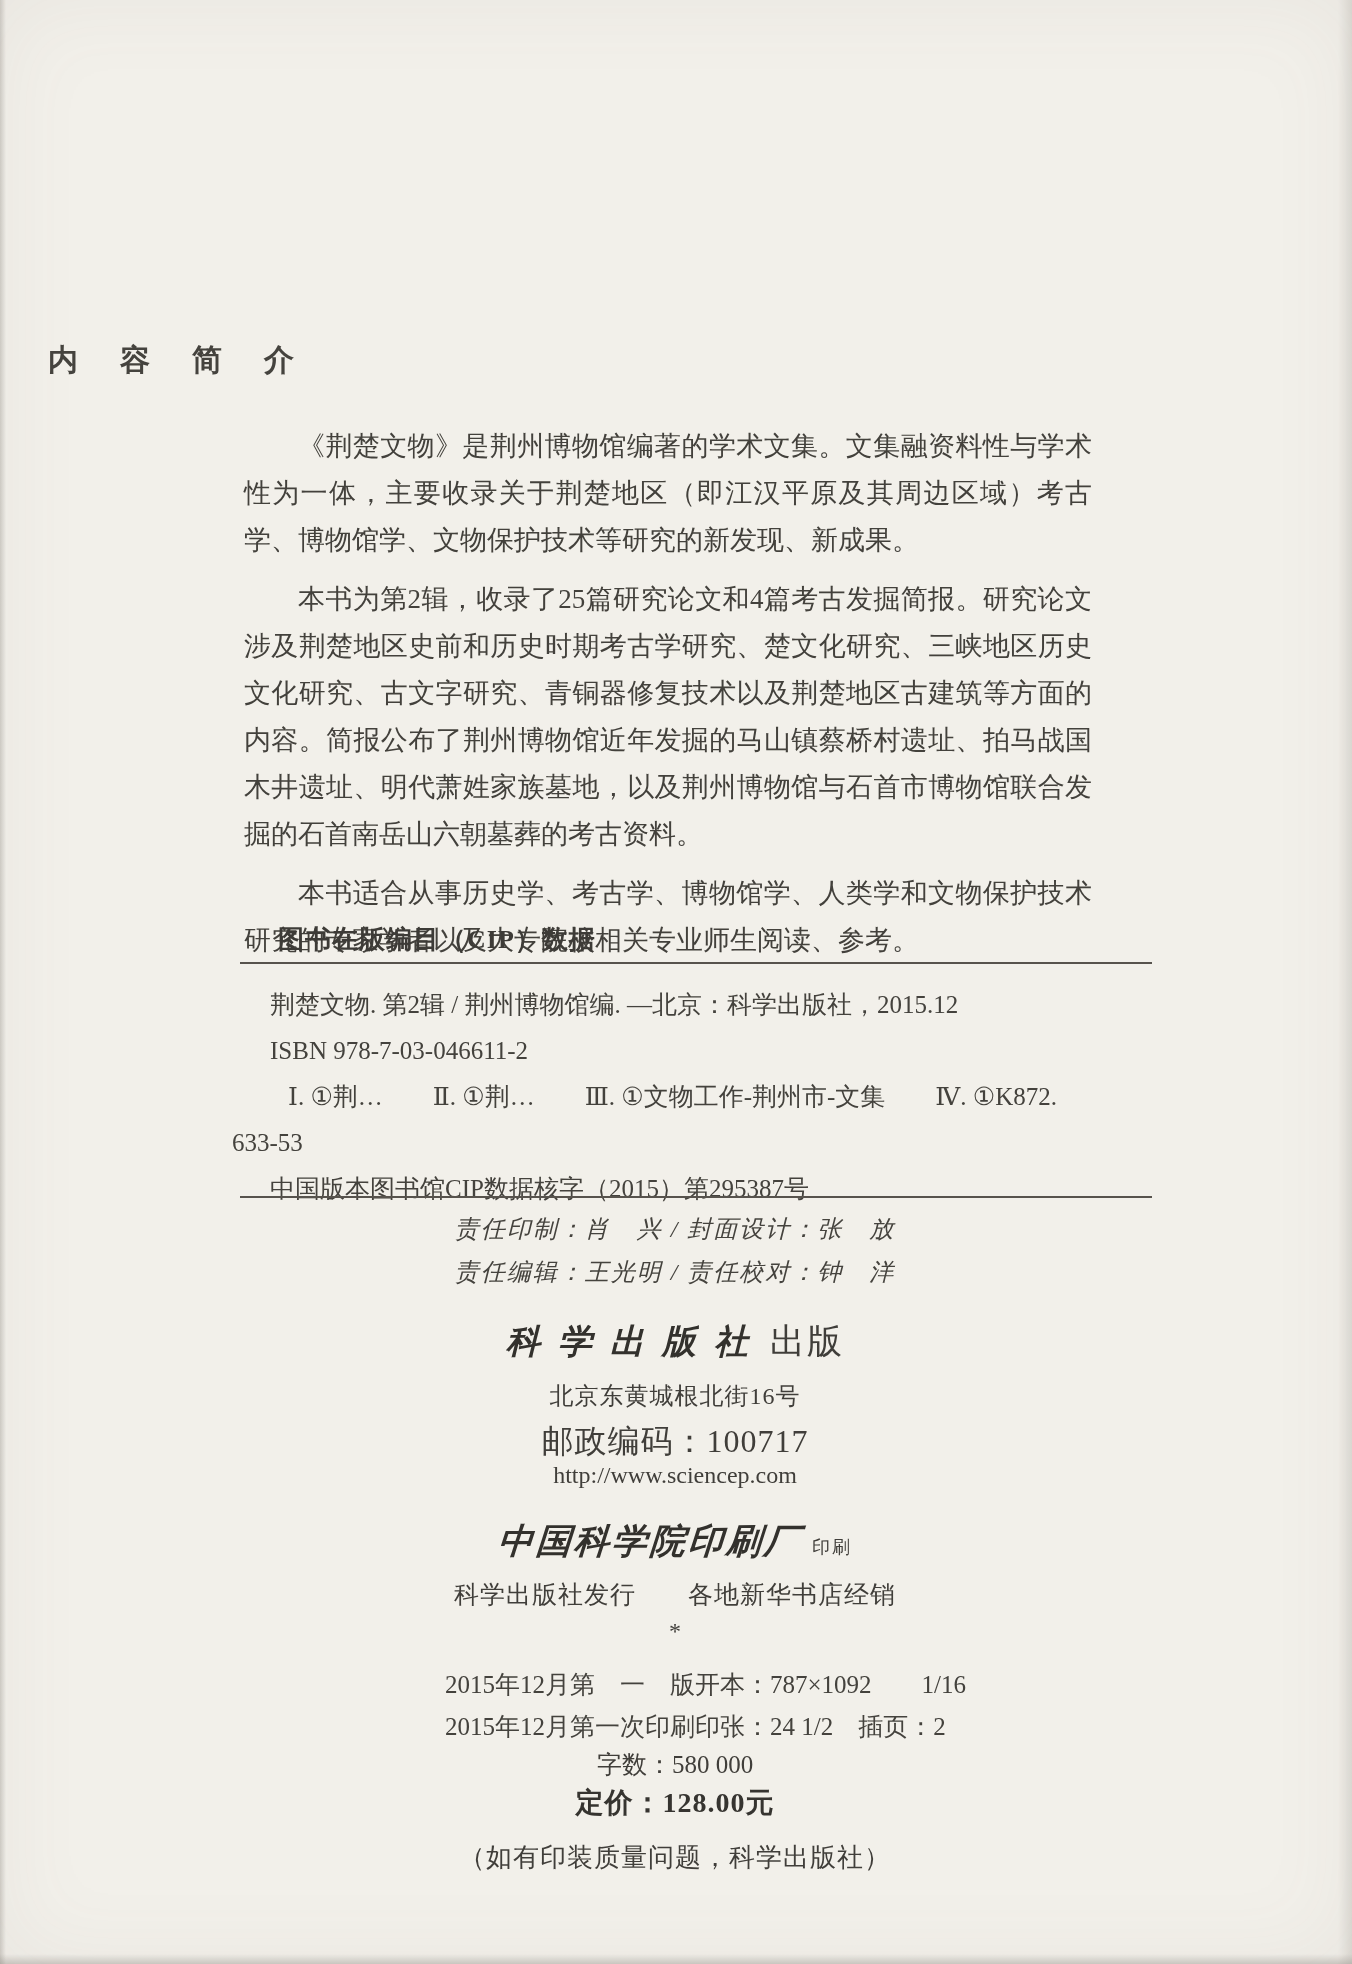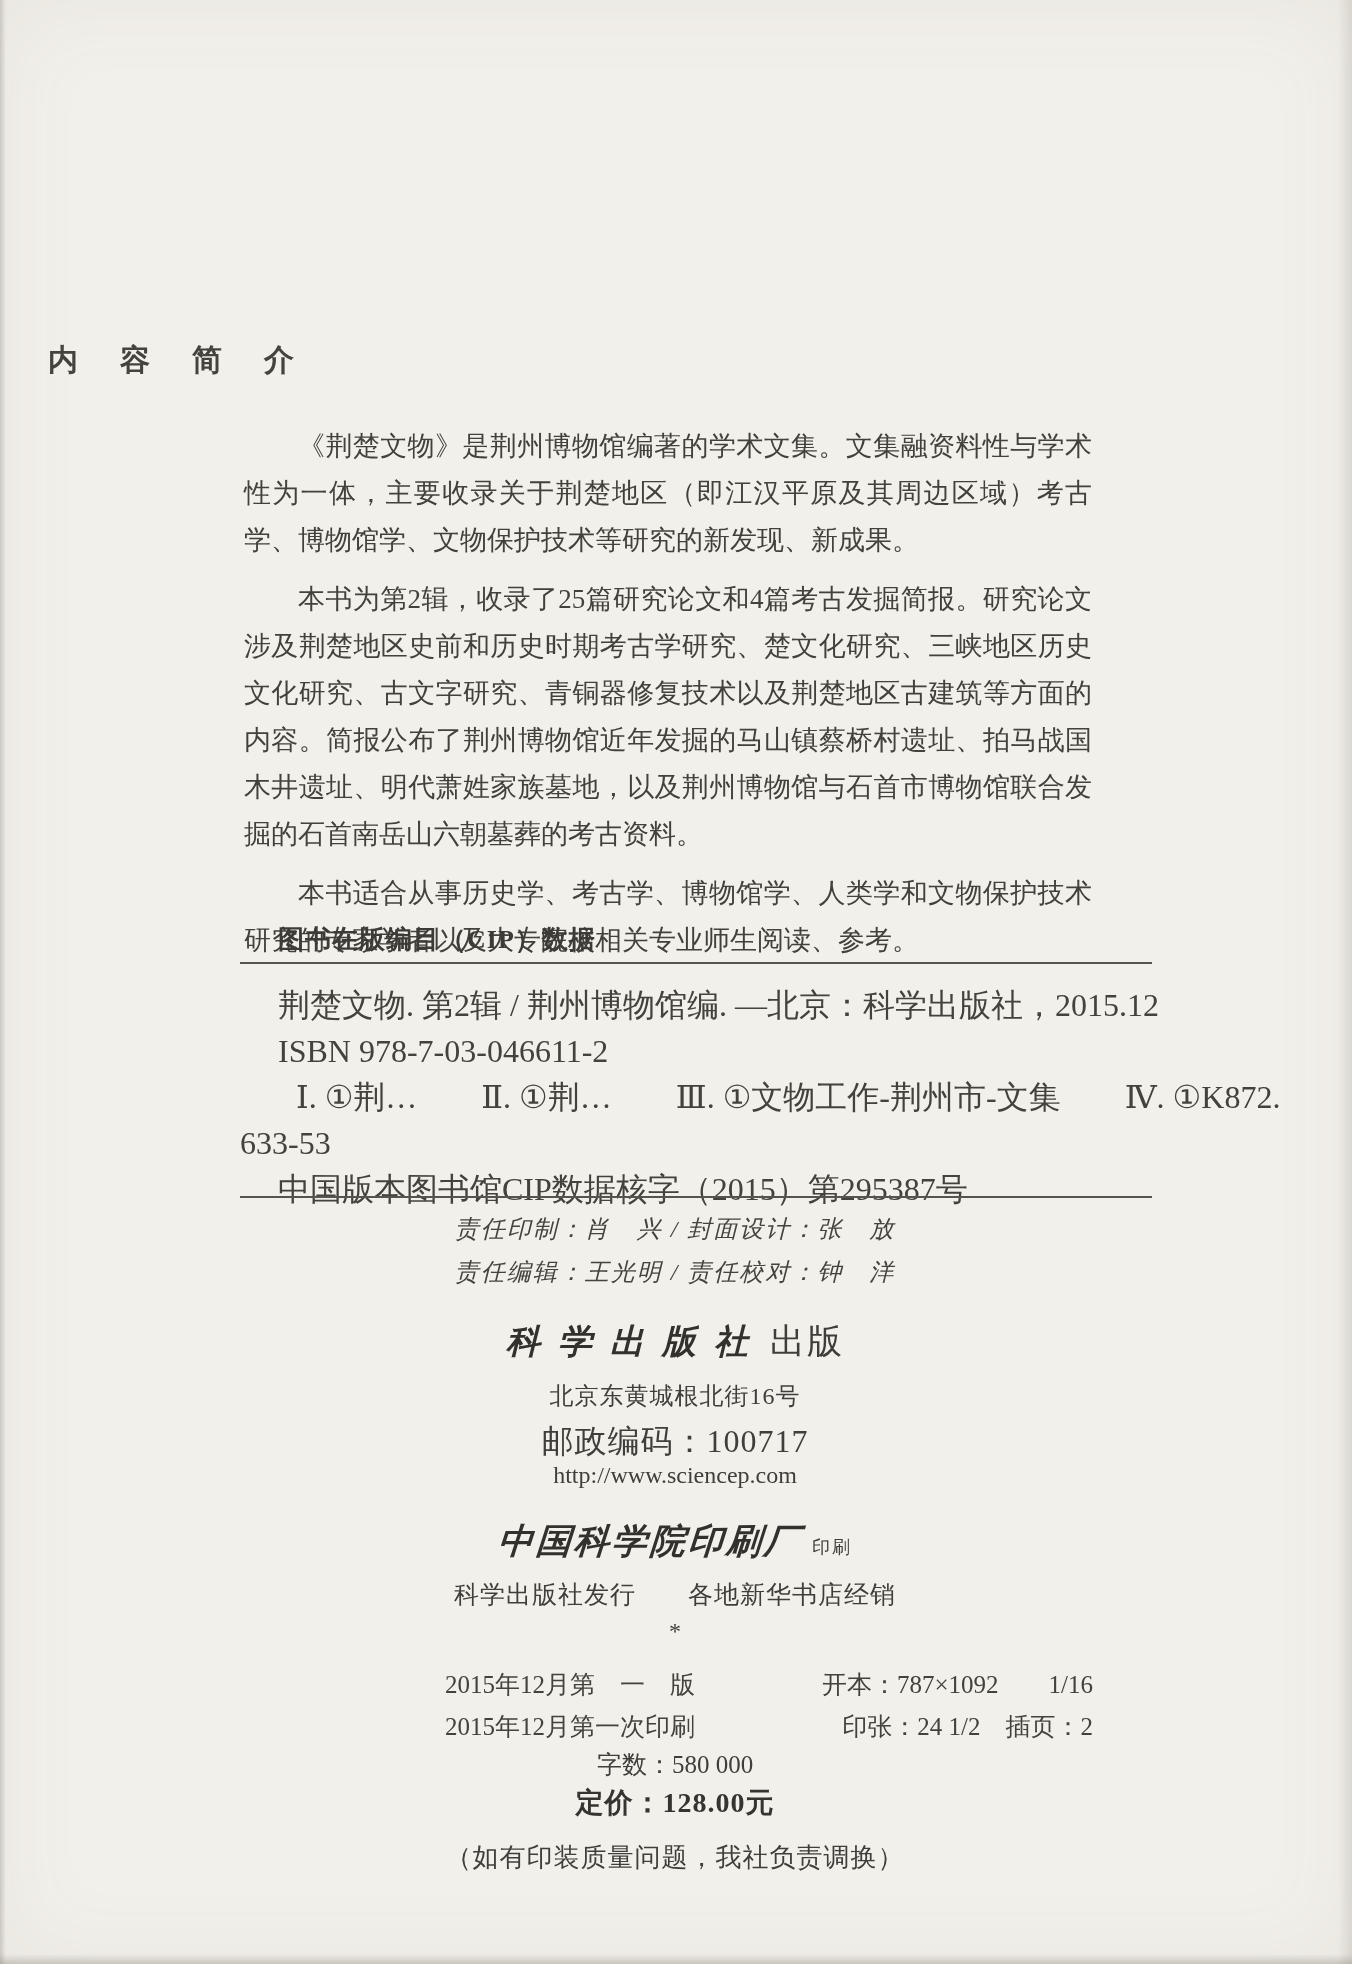--- a/index.html
+++ b/index.html
@@ -40,22 +40,22 @@
     font-size:26px;font-weight:700;color:#3d3b37;
     letter-spacing:1px;
   }
   .rule{
     left:240px;width:912px;height:2px;
     background:#57534d;
   }
   .rule1{top:962px;}
   .rule2{top:1196px;}
   .cip-body{
-    top:982px;left:240px;width:912px;
-    font-size:32px;color:#44423d;
+    top:982px;left:232px;width:912px;
+    font-size:25px;color:#44423d;
   }
   .cip-line{height:46px;line-height:46px;white-space:nowrap;}
   .ind1{padding-left:38px;}
   .ind2{padding-left:56px;}
   .staff{
     top:1208px;left:230px;width:890px;
     text-align:center;
   }
   .staff-inner{
     display:inline-block;text-align:left;
@@ -75,21 +75,21 @@
   .addr{top:1380px;font-size:24px;letter-spacing:1px;}
   .postcode{top:1420px;font-size:32px;letter-spacing:1px;}
   .url{top:1462px;font-size:24px;}
   .printer-line{top:1518px;font-size:26px;}
   .printer-name{font-size:35px;letter-spacing:3px;transform:skewX(-4deg);display:inline-block;}
   .printer-suffix{font-size:18px;margin-left:10px;letter-spacing:2px;}
   .dist{top:1578px;font-size:25px;letter-spacing:1px;}
   .star{top:1618px;font-size:24px;}
   .edrow{
     left:445px;width:648px;
-    display:flex;justify-content:space-between;
+    display:flex;
     font-size:25px;white-space:nowrap;color:#44423d;
   }
   .edrow1{top:1668px;}
   .edrow2{top:1710px;}
   .wordcount{top:1748px;font-size:25px;}
   .price{top:1784px;font-size:28px;font-weight:700;color:#363430;letter-spacing:1px;}
   .notice{top:1840px;font-size:26px;letter-spacing:1px;}
 </style>
 </head>
 <body>
@@ -141,15 +141,15 @@
     <span>2015年12月第　一　版</span>
     <span>开本：787×1092　　1/16</span>
   </div>
   <div class="abs edrow edrow2">
     <span>2015年12月第一次印刷</span>
     <span>印张：24 1/2　插页：2</span>
   </div>
 
   <div class="abs cline wordcount">字数：580 000</div>
   <div class="abs cline price">定价：128.00元</div>
-  <div class="abs cline notice">（如有印装质量问题，我社负责调换）</div>
+  <div class="abs cline notice">（如有印装质量问题，科学出版社）</div>
 
 </div>
 
 </body></html>

